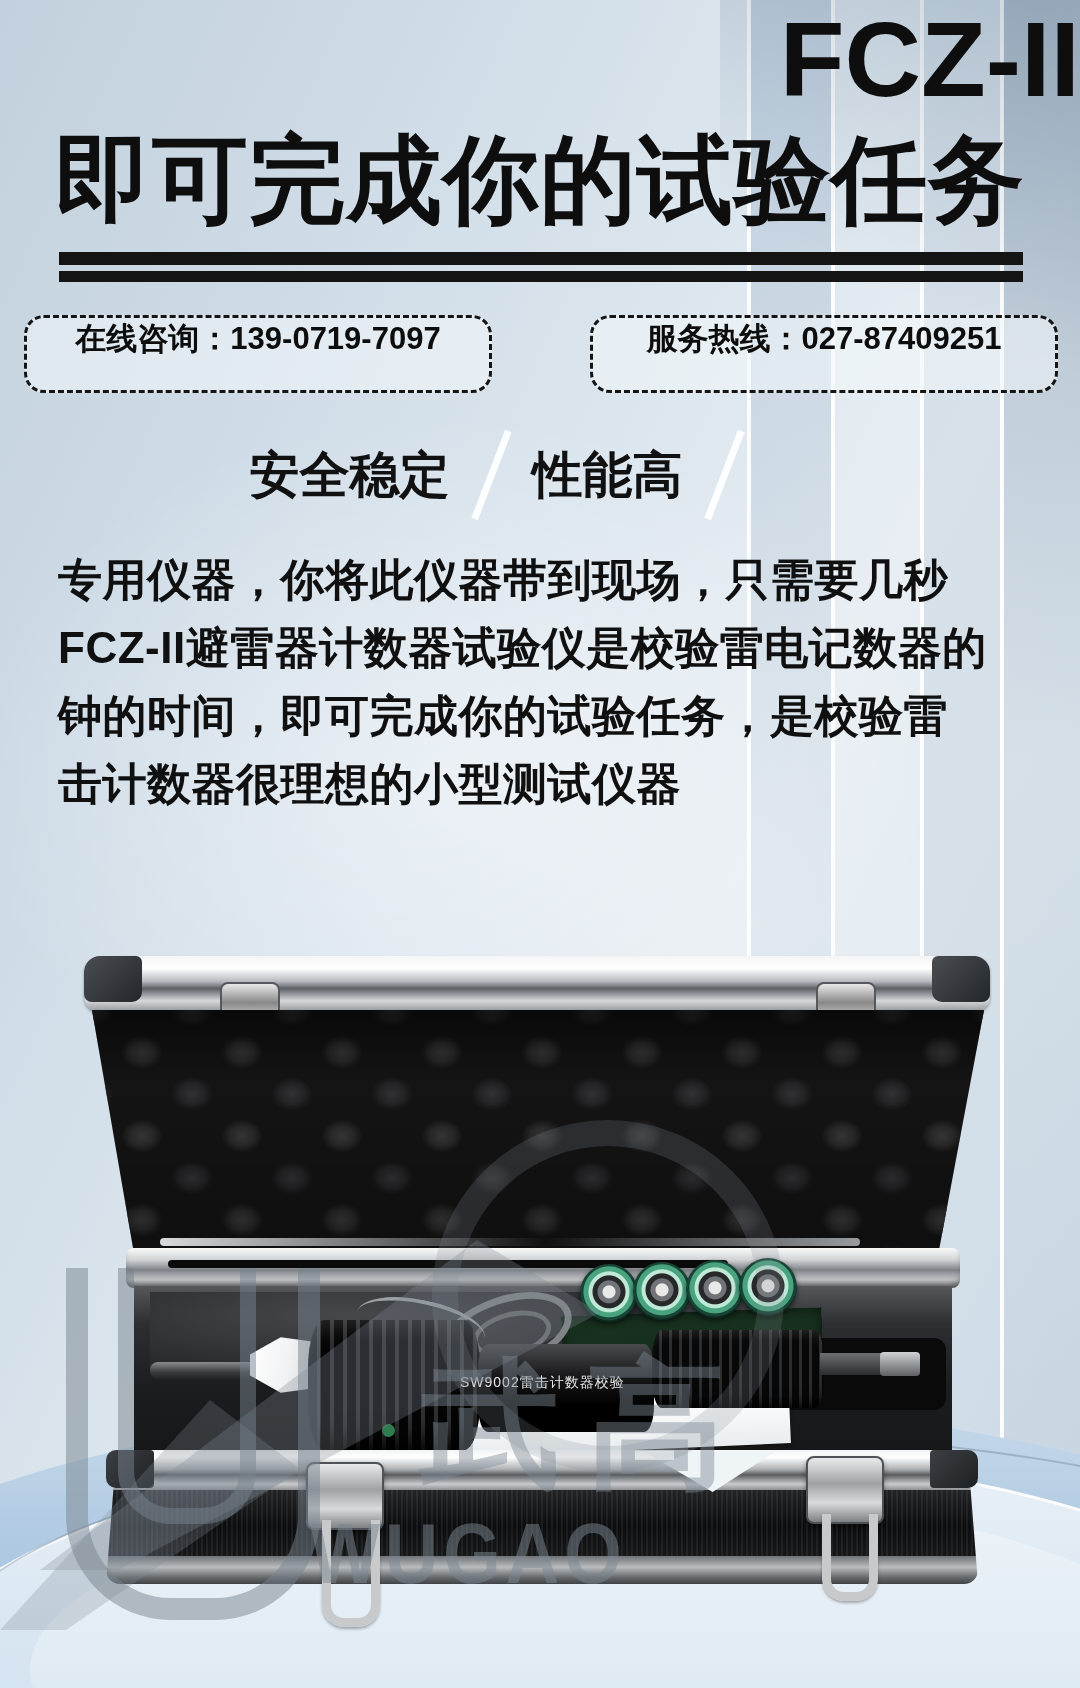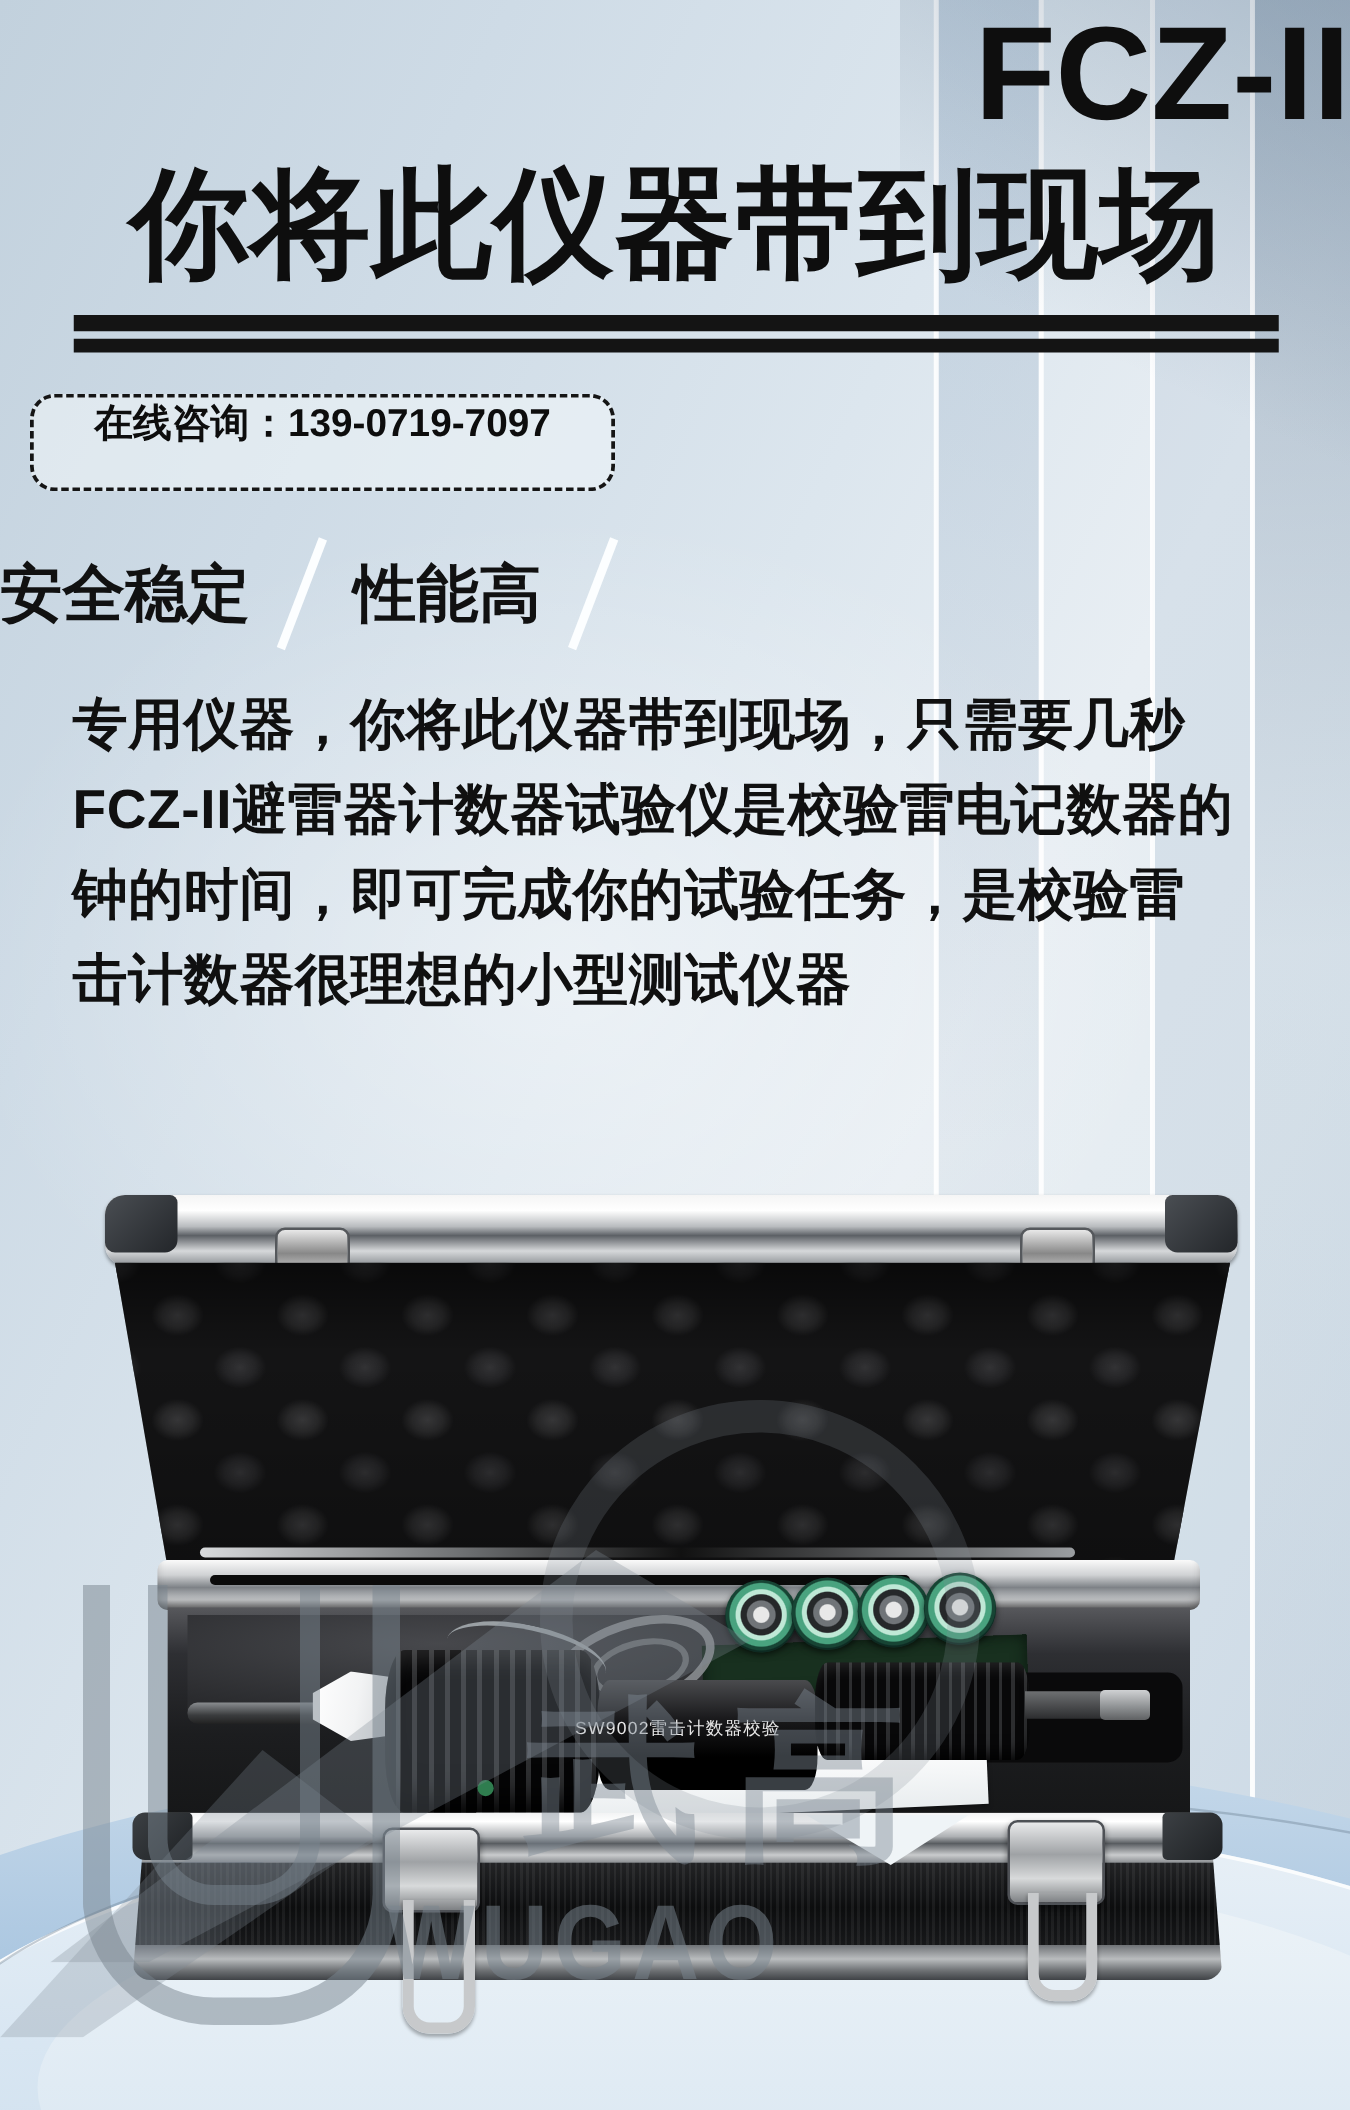--- a/index.html
+++ b/index.html
@@ -144,21 +144,21 @@
     color:#0e0e0e;line-height:1.2;letter-spacing:1px;}
   .rule{position:absolute;left:59px;width:964px;background:#141414;}
   .rule1{top:252px;height:13px;}
   .rule2{top:271px;height:11px;}
   .contact{position:absolute;top:315px;height:72px;border:3px dashed #151515;border-radius:20px;
     background:rgba(243,247,250,0.55);display:flex;justify-content:center;
     font-size:31px;font-weight:700;color:#0d0d0d;white-space:nowrap;}
   .contact.c1{left:24px;width:462px;}
   .contact.c2{left:590px;width:462px;}
   .features{position:absolute;left:0;top:420px;width:1015px;height:110px;display:flex;
-    align-items:center;font-size:50px;font-weight:800;color:#111;}
+    align-items:center;justify-content:center;font-size:50px;font-weight:800;color:#111;}
   .slash{width:7px;height:94px;background:#fcfeff;transform:rotate(21deg);margin:0 38px;flex:0 0 auto;}
   .desc{position:absolute;left:58px;top:546px;width:980px;font-size:44px;line-height:68px;
     font-weight:600;color:#101010;letter-spacing:0.5px;}
   .desc div{white-space:nowrap;}
 </style>
 </head>
 <body>
 
 <div class="canvas">
 
@@ -231,26 +231,29 @@
     <div class="wm-tri1"></div>
     <div class="wm-tri2"></div>
     <div class="wm-mag-out"></div>
     <div class="wm-mag-in"></div>
     <div class="wm-cn">武高</div>
     <div class="wm-en">WUGAO</div>
   </div>
 
   <div class="content">
     <div class="title">FCZ-II</div>
-    <div class="subtitle">你将此仪器带到现场</div>
+    <div class="subtitle">即可完成你的试验任务</div>
     <div class="rule rule1"></div>
     <div class="rule rule2"></div>
 
     <div class="contact c1">
       <span>在线咨询：139-0719-7097</span>
+    </div>
+    <div class="contact c2">
+      <span>服务热线：027-87409251</span>
     </div>
 
     <div class="features">
       <span>安全稳定</span>
       <i class="slash"></i>
       <span>性能高</span>
       <i class="slash"></i>
     </div>
 
     <div class="desc">

